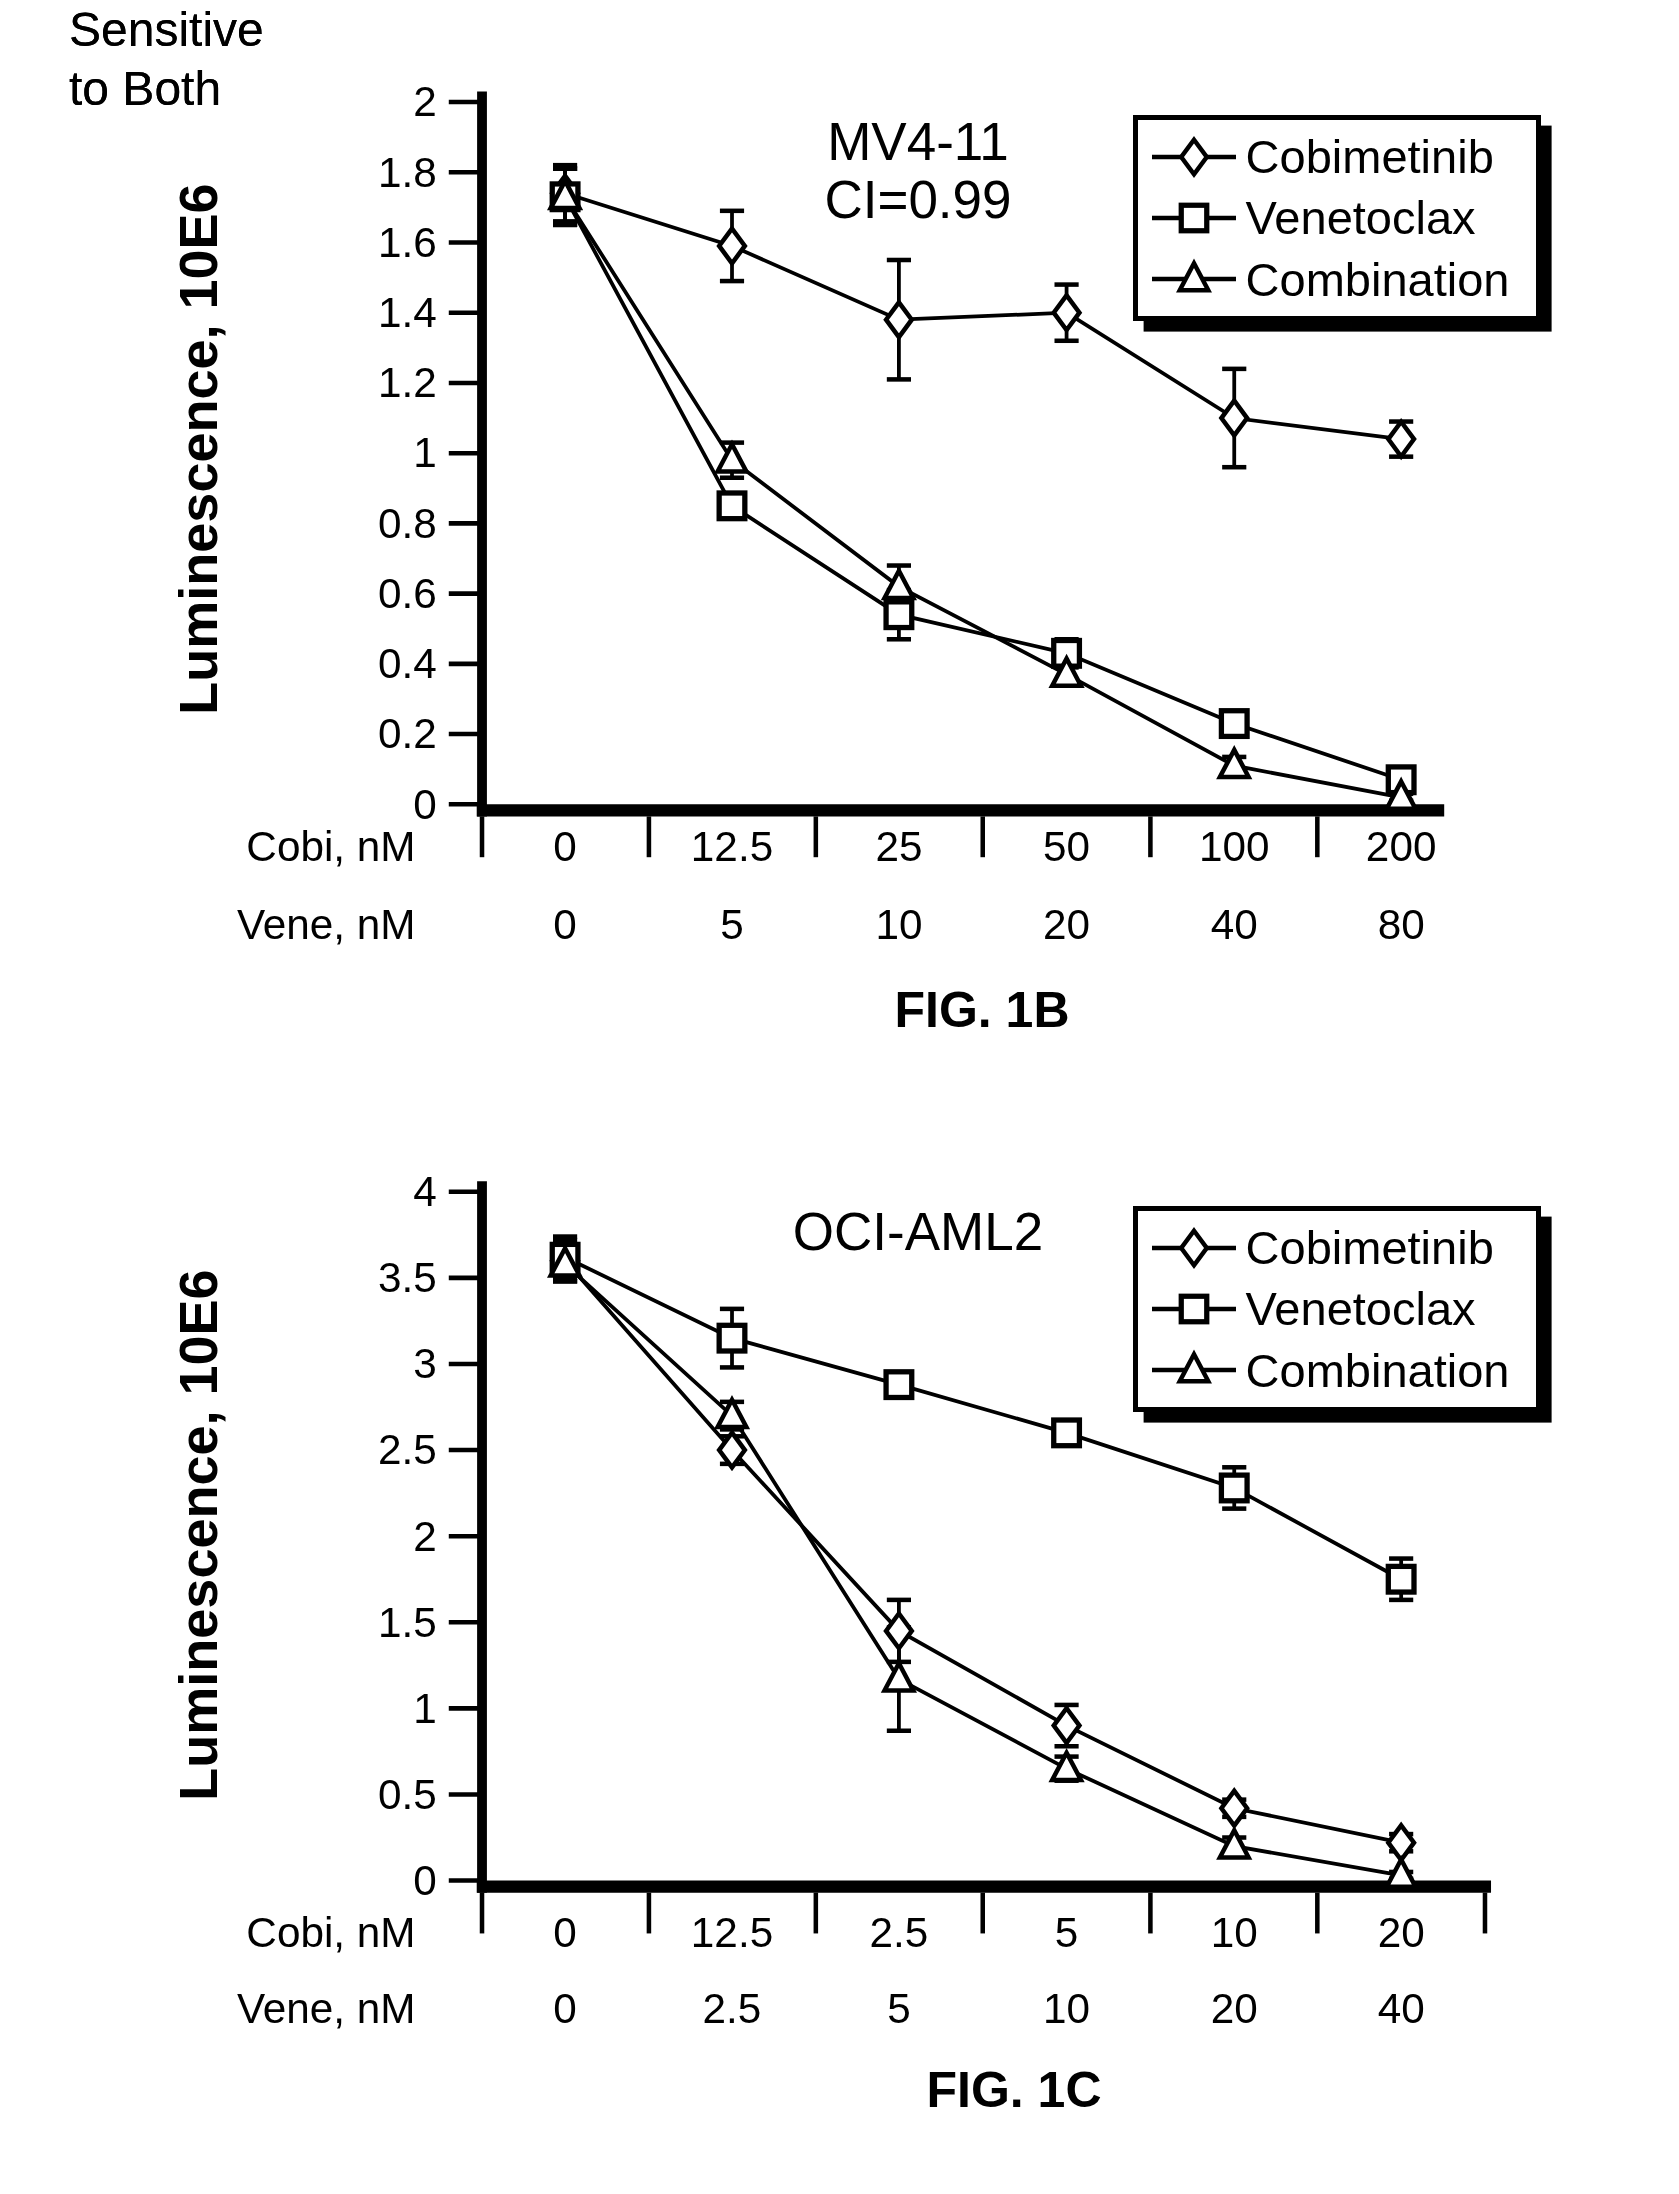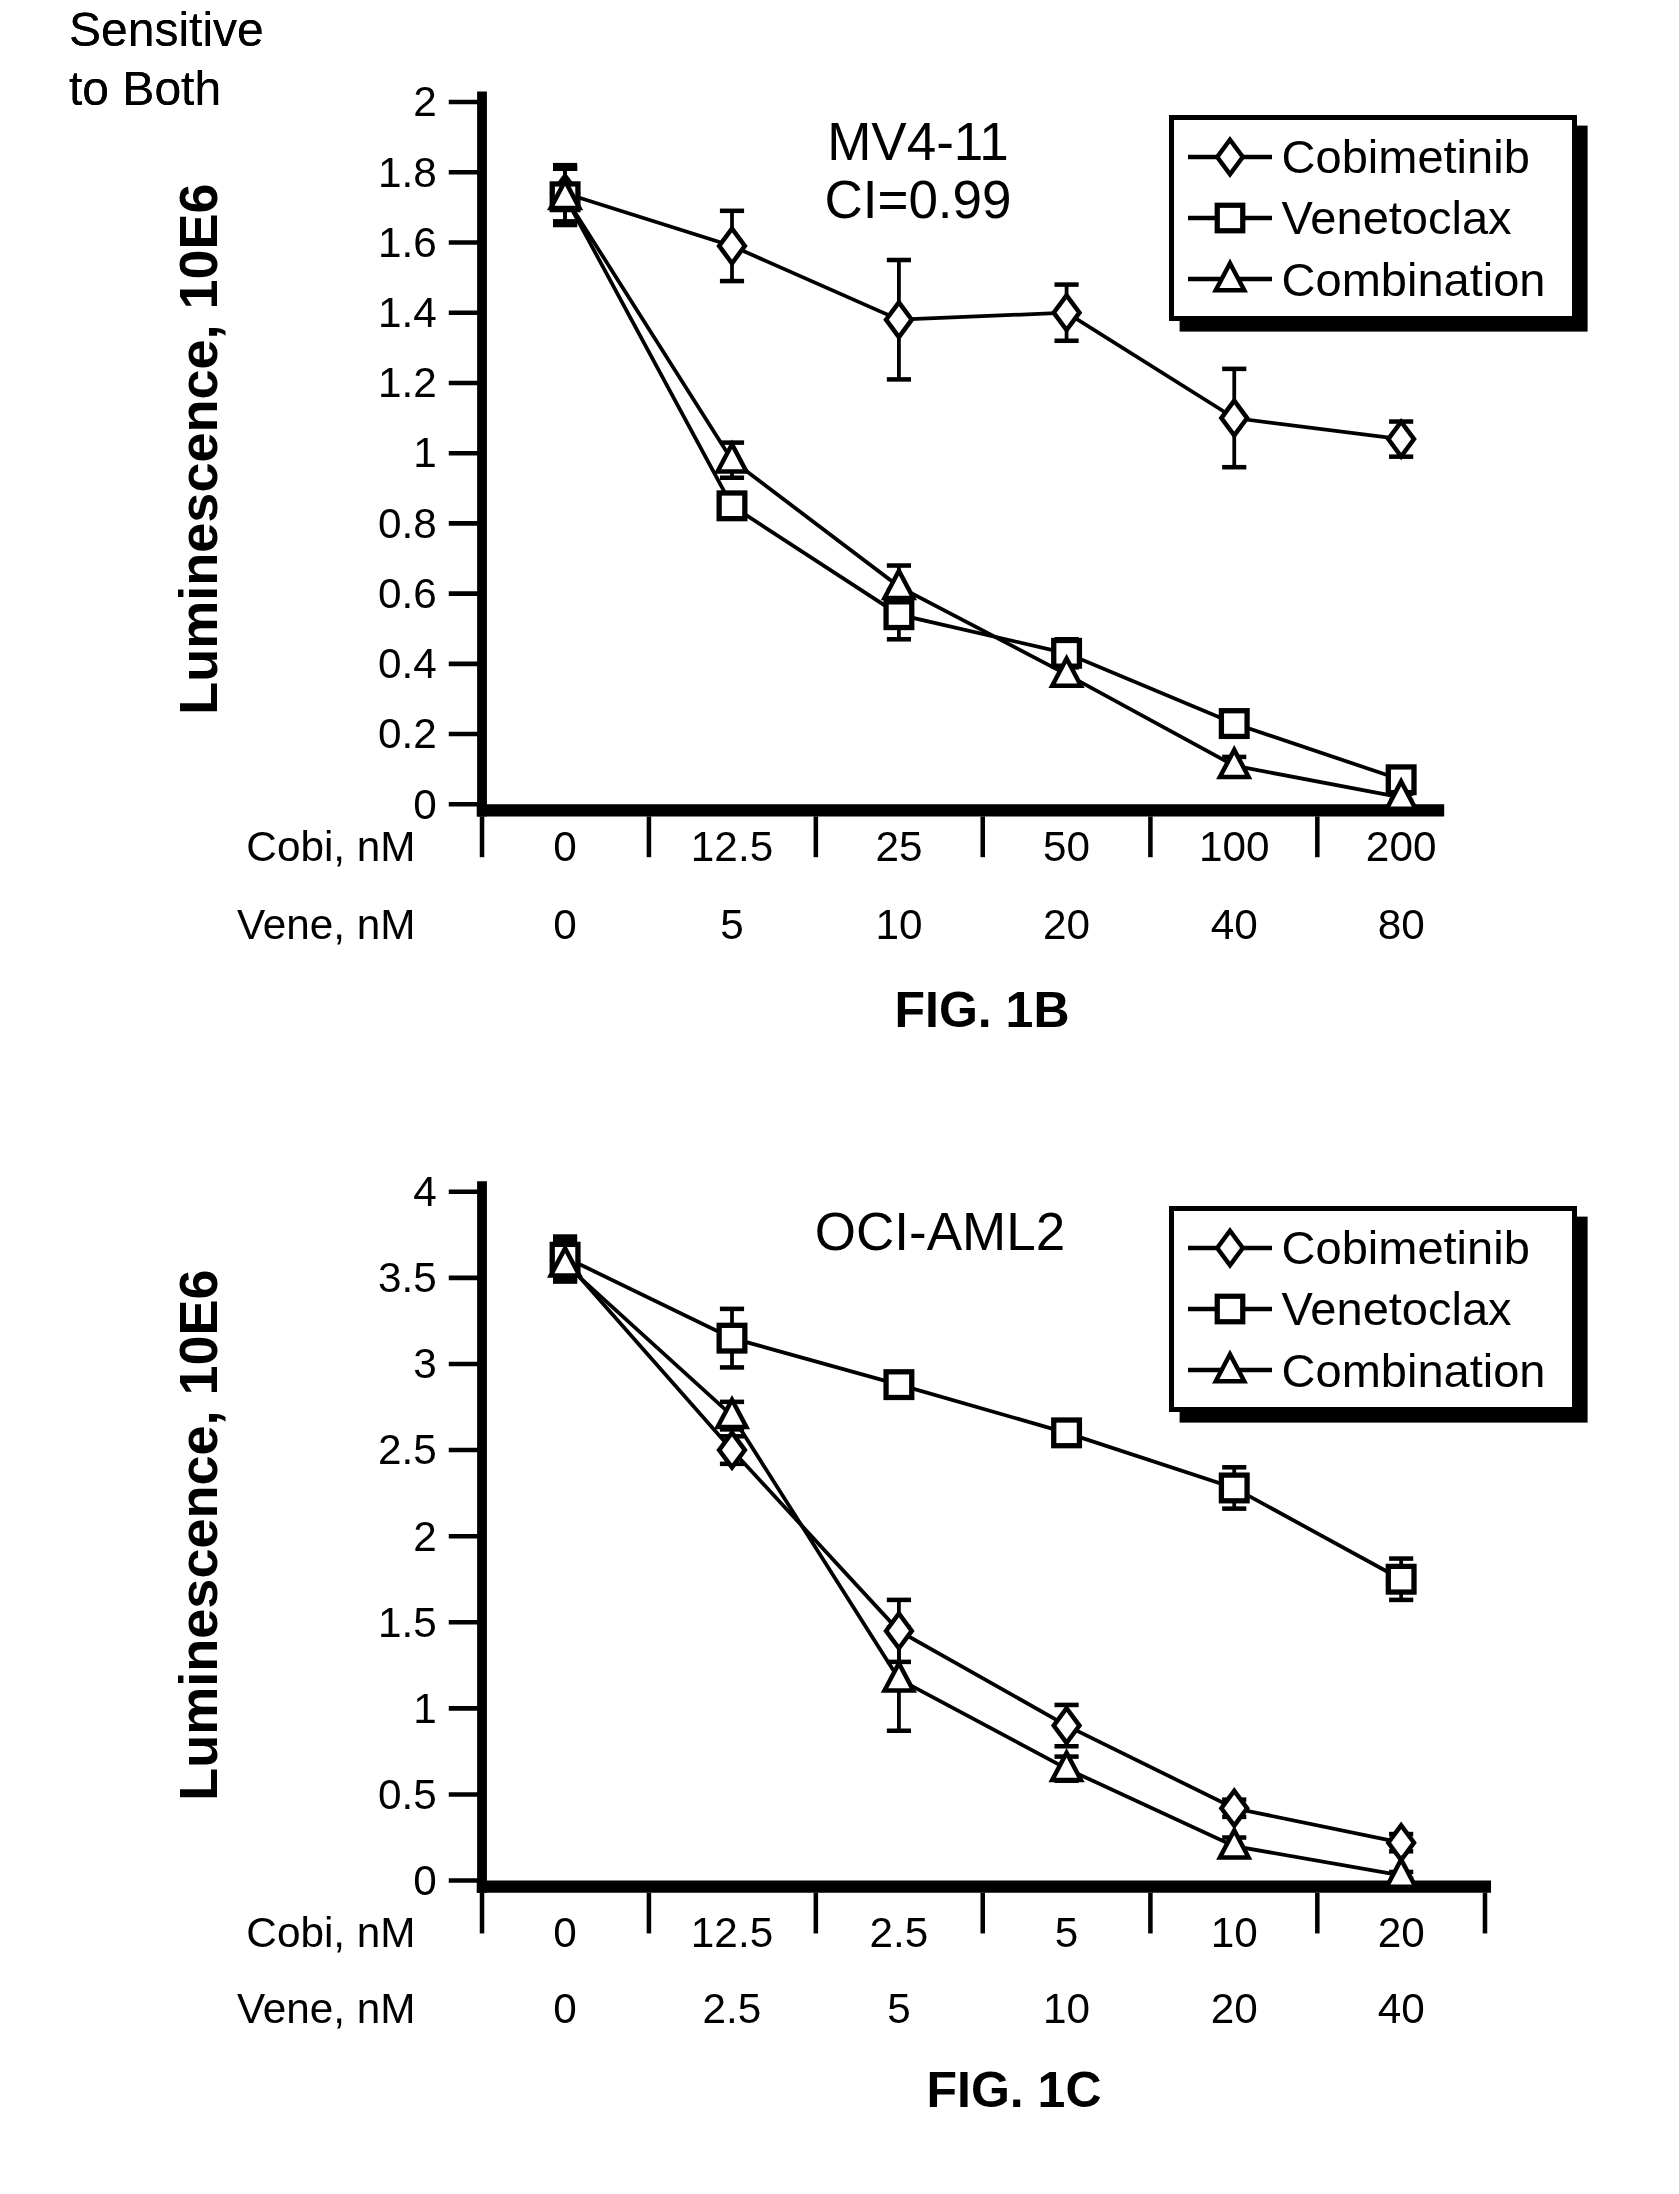--- a/index.html
+++ b/index.html
@@ -3,31 +3,31 @@
 <meta charset="utf-8">
 <style>
   html,body{margin:0;padding:0;background:#fff;}
   #canvas{position:relative;width:1680px;height:2194px;background:#ffffff;overflow:hidden;
           font-family:"Liberation Sans",sans-serif;color:#000;}
   #plot-svg{position:absolute;left:0;top:0;width:1680px;height:2194px;}
   #plot-svg text{font-family:"Liberation Sans",sans-serif;fill:#000;}
   .side-label{position:absolute;left:69px;font-size:48px;line-height:59px;white-space:nowrap;}
   .chart-title{position:absolute;width:468px;text-align:center;font-size:53px;line-height:58px;white-space:nowrap;}
   #title-0{left:684px;top:113px;}
-  #title-1{left:706px;top:1203px;}
+  #title-1{left:684px;top:1203px;}
   .caption{position:absolute;width:468px;text-align:center;font-size:50px;font-weight:bold;white-space:nowrap;margin-top:13px;}
   #caption-0{left:748px;top:968px;}
   #caption-1{left:780px;top:2048px;}
   .ylabel{position:absolute;width:589px;height:60px;line-height:60px;text-align:center;
           font-size:54px;font-weight:bold;transform:rotate(-90deg);white-space:nowrap;}
   #ylabel-0{left:-97px;top:419px;}
   #ylabel-1{left:-97px;top:1505px;}
   .legend{position:absolute;width:408px;height:206px;background:#fff;border:5.3px solid #000;
           box-shadow:10.6px 10.6px 0 #000;box-sizing:border-box;display:flex;flex-direction:column;
-          justify-content:space-around;padding:6px 4.5px 6px 12px;margin-left:36px;}
+          justify-content:space-around;padding:6px 4.5px 6px 12px;}
   #legend-0{left:1133px;top:115px;}
   #legend-1{left:1133px;top:1206px;}
   .legend-item{display:flex;align-items:center;gap:7.6px;font-size:47px;white-space:nowrap;}
   .legend-item svg{width:88px;height:54px;flex:0 0 auto;}
 </style>
 </head>
 <body>
 
 <div id="canvas">
 

